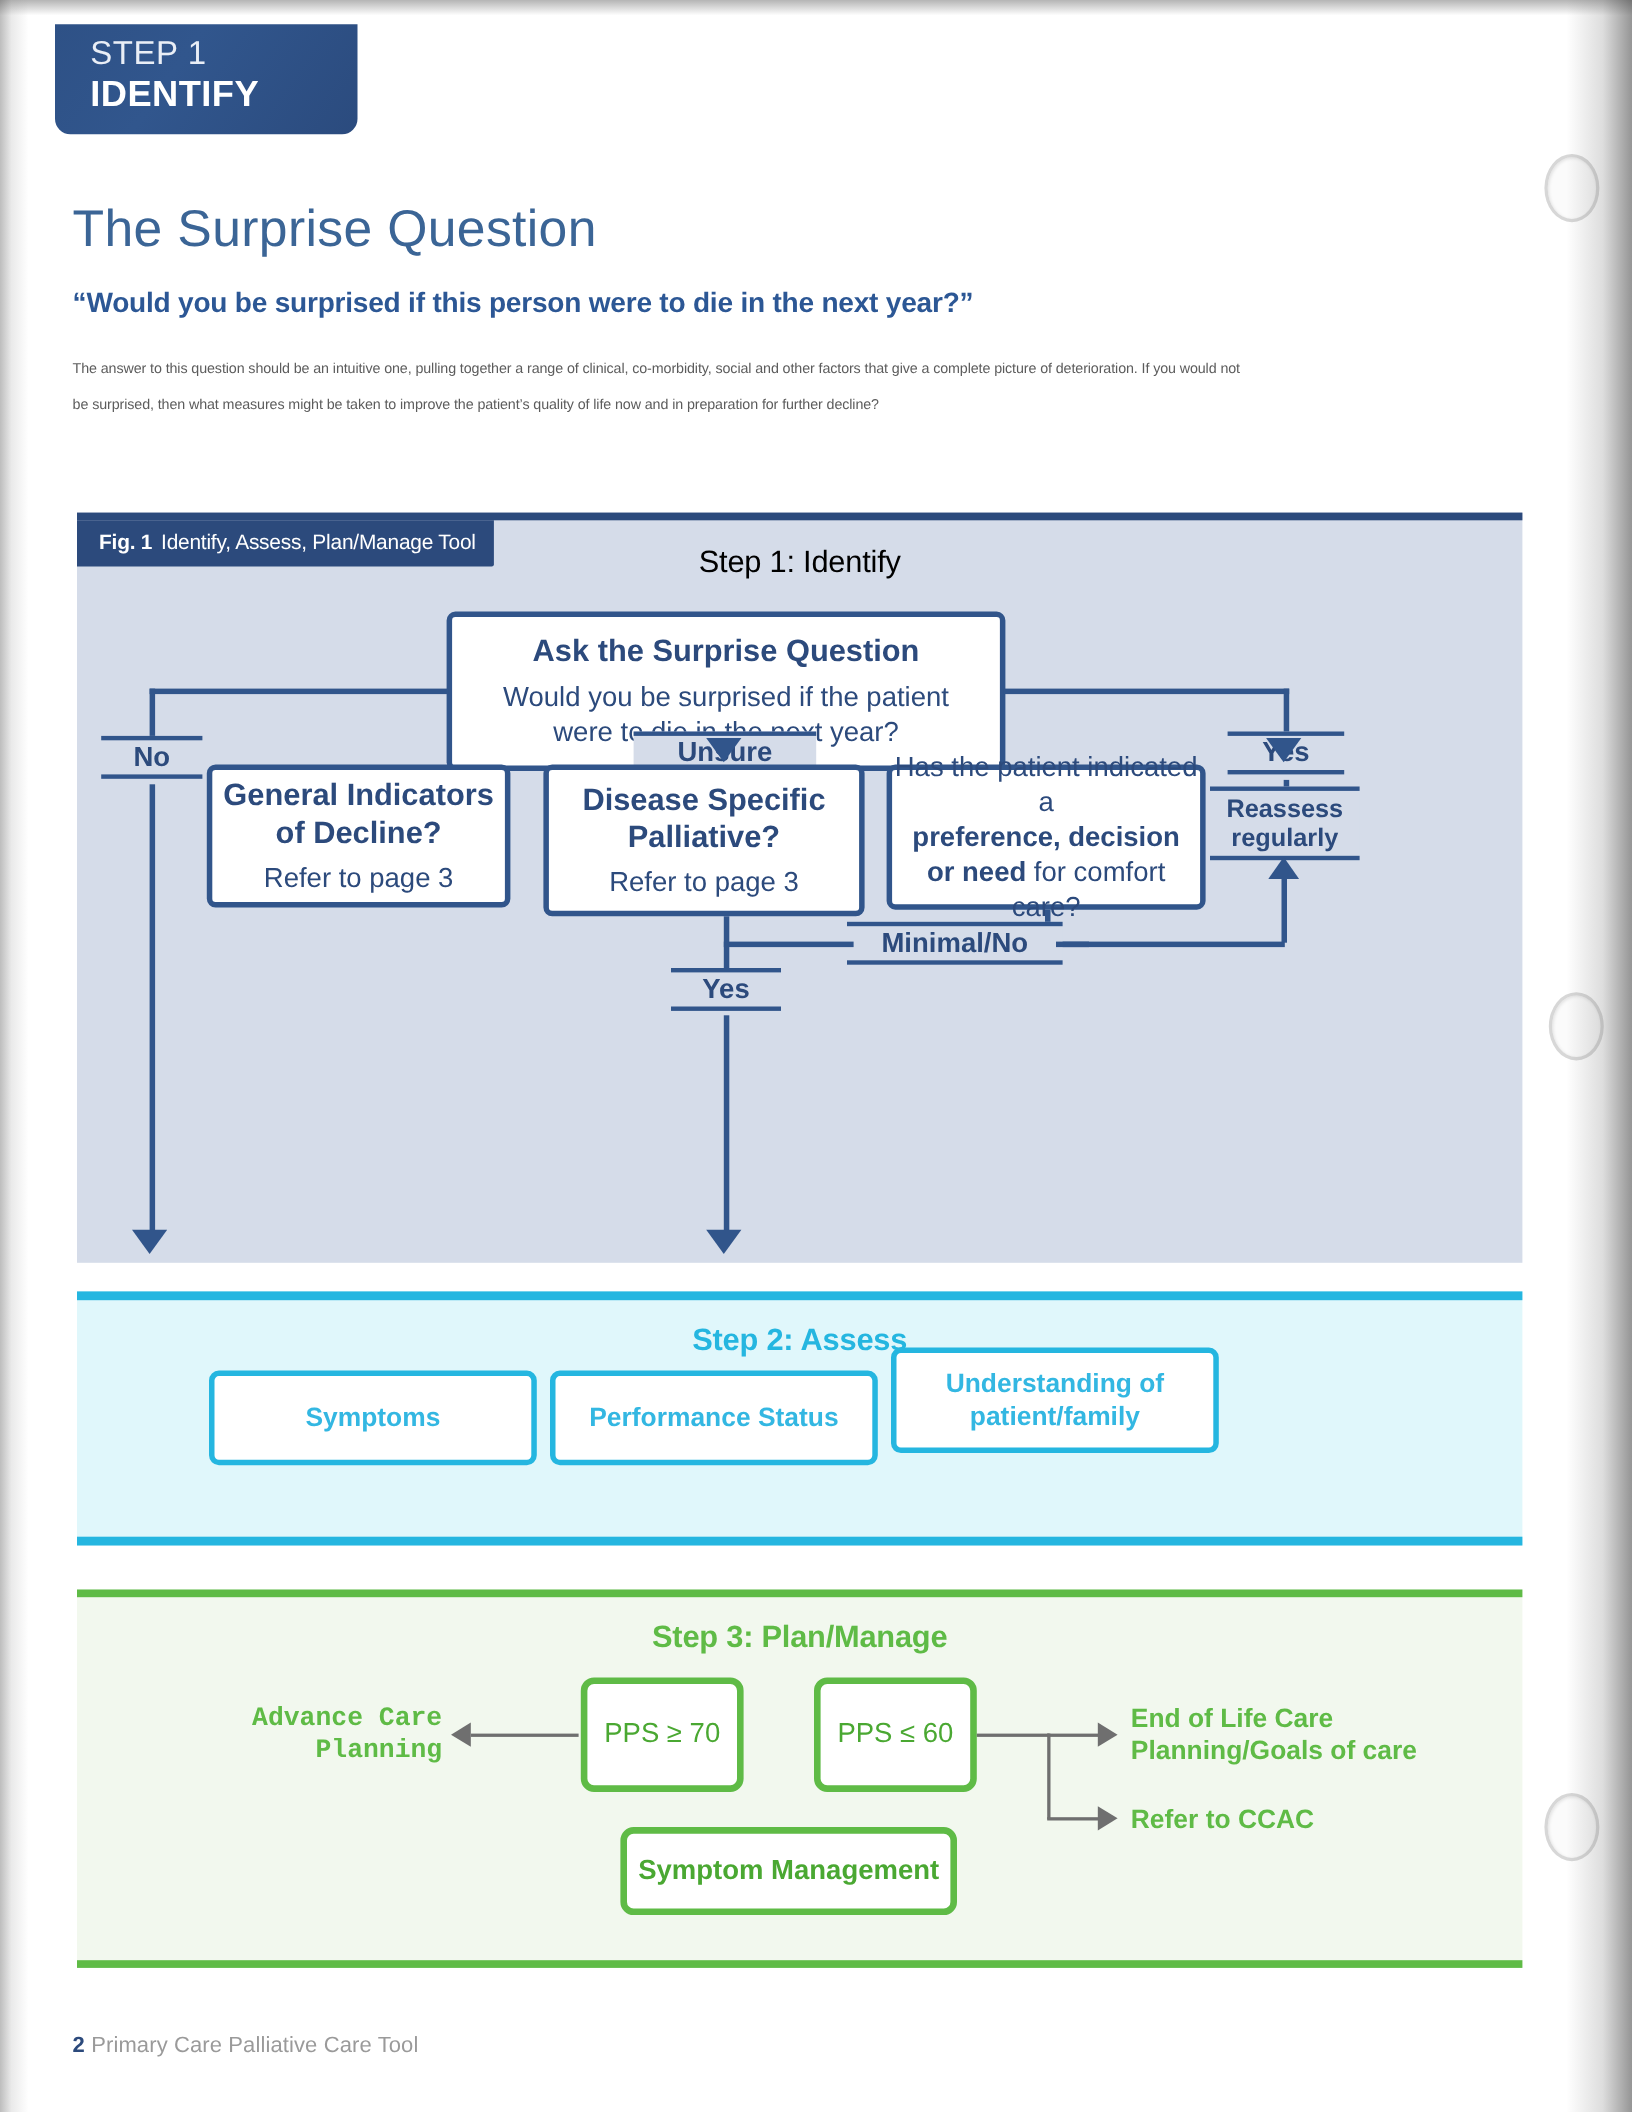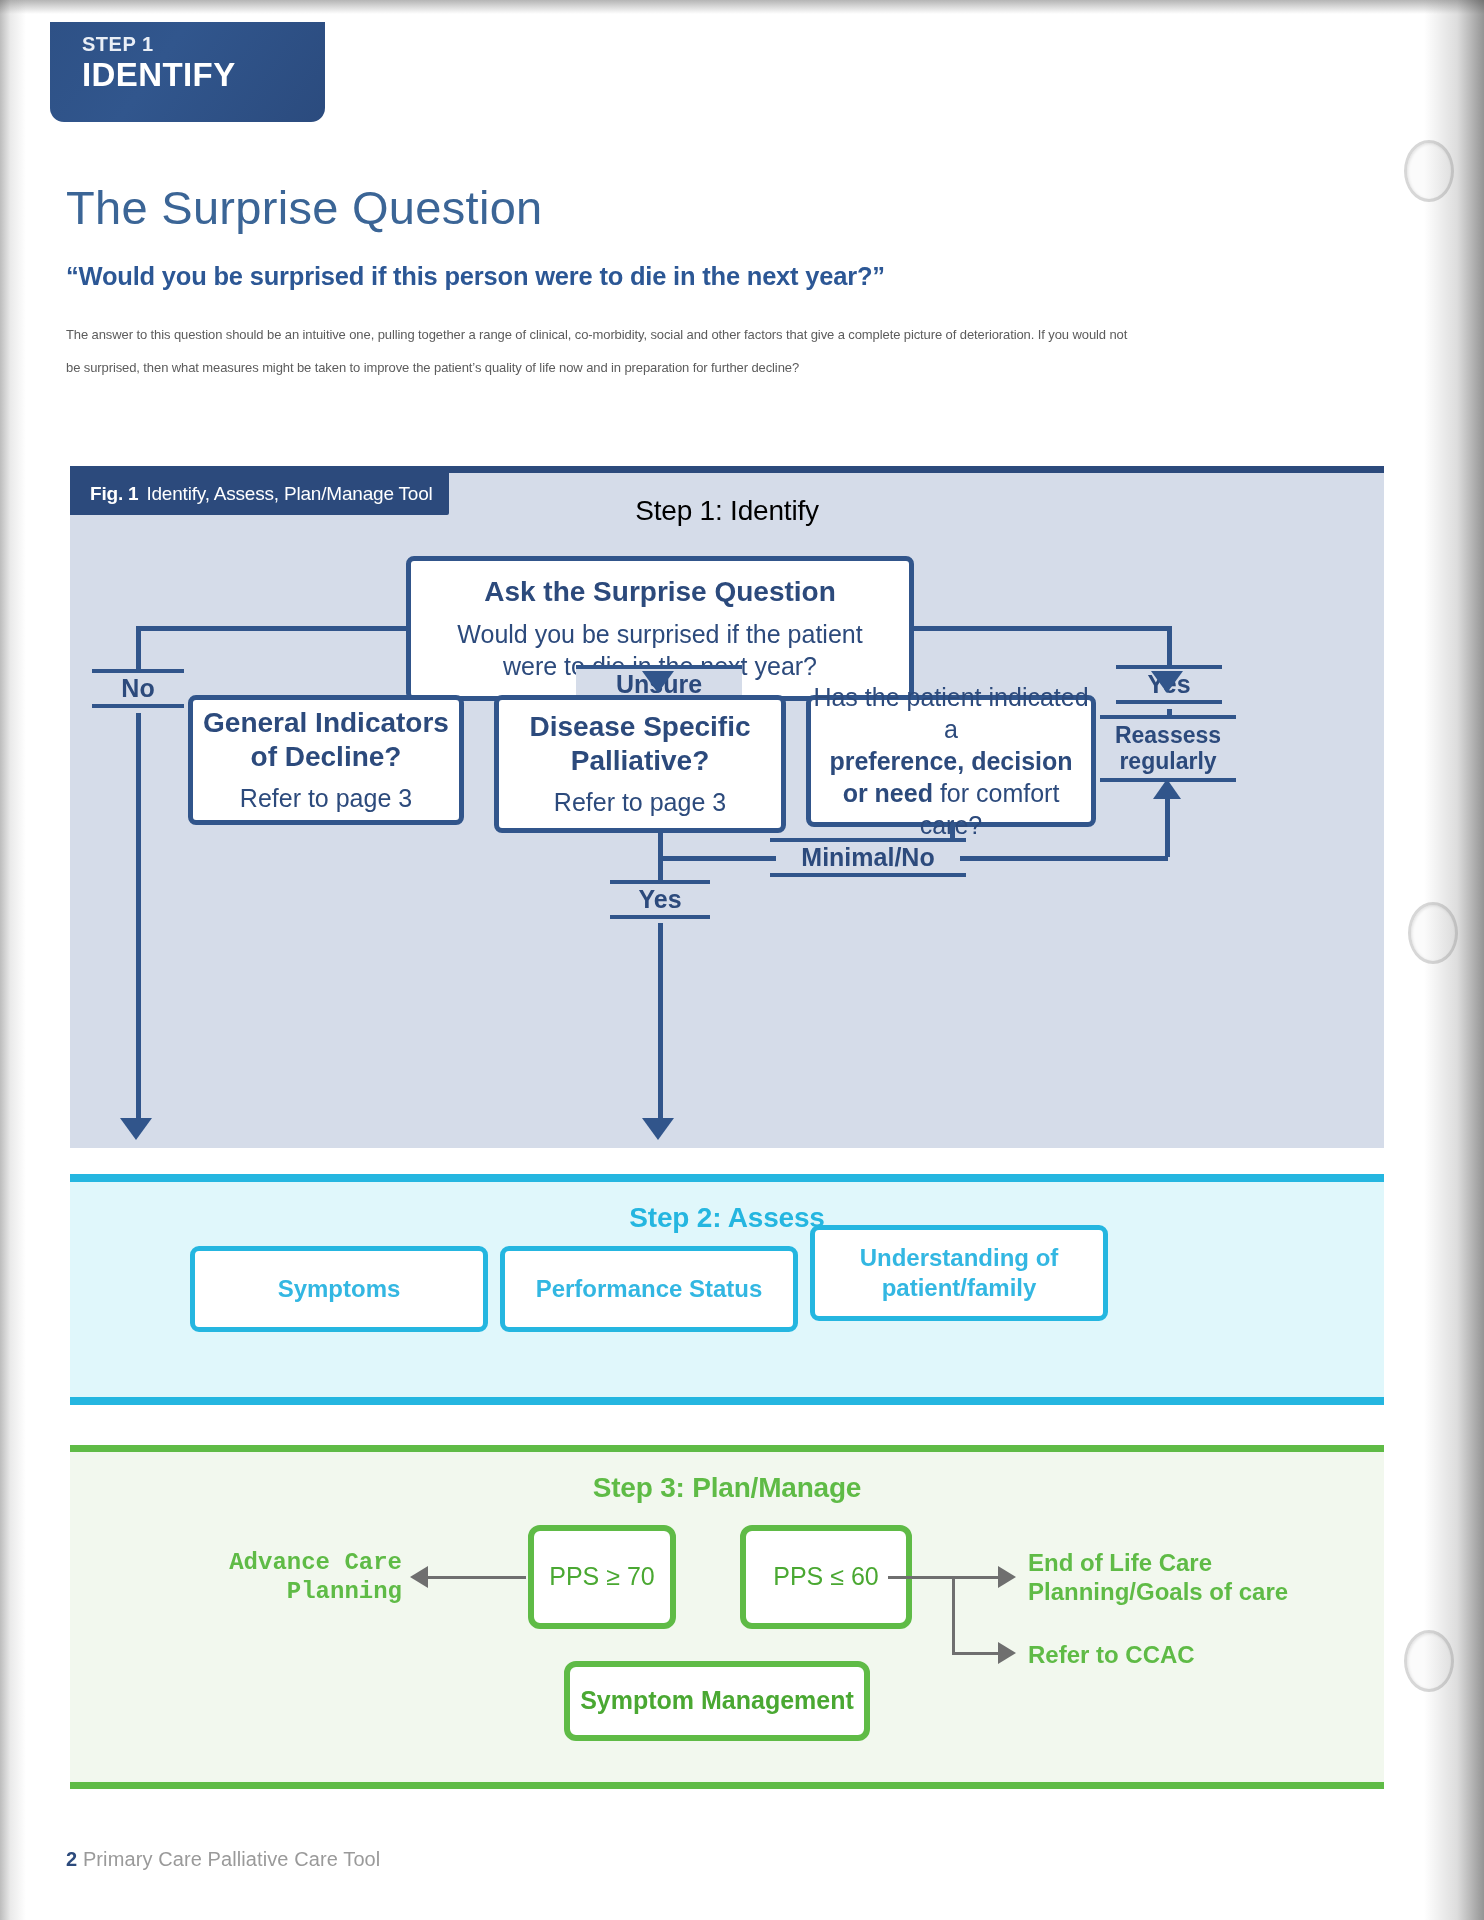--- a/index.html
+++ b/index.html
@@ -48,22 +48,22 @@
     top: 22px;
     width: 275px;
     height: 100px;
     background: linear-gradient(125deg, #2e5186 0%, #31568d 40%, #2b4b7e 100%);
     border-radius: 0 0 14px 14px;
     color: #ffffff;
     box-sizing: border-box;
     padding: 12px 0 0 32px;
   }
   .step-tab .t1 {
-    font-size: 20px;
-    font-weight: 700;
+    font-size: 30px;
+    font-weight: 400;
     letter-spacing: 0.5px;
     line-height: 1.0;
     color: #e9eef6;
   }
   .step-tab .t2 {
     font-size: 33px;
     font-weight: bold;
     letter-spacing: 0.4px;
     line-height: 1.15;
     margin-top: 2px;
@@ -457,21 +457,21 @@
         <div>Planning</div>
       </div>
 
       <div class="gray-ln h" style="left:358px; top:124px; width:98px;"></div>
       <div class="gray-arrow-l" style="left:340px; top:114px;"></div>
 
       <div class="gbox" style="left:458px; top:73px; width:148px; height:104px;">
         <span>PPS ≥ 70</span>
       </div>
 
-      <div class="gbox" style="left:670px; top:73px; width:172px; height:104px;">
+      <div class="gbox" style="left:670px; top:73px; width:148px; height:104px;">
         <span>PPS ≤ 60</span>
       </div>
 
       <div class="gray-ln h" style="left:818px; top:124px; width:66px;"></div>
       <div class="gray-ln v" style="left:882px; top:124px; height:78px;"></div>
       <div class="gray-ln h" style="left:882px; top:124px; width:48px;"></div>
       <div class="gray-arrow-r" style="left:928px; top:114px;"></div>
       <div class="gray-ln h" style="left:882px; top:200px; width:48px;"></div>
       <div class="gray-arrow-r" style="left:928px; top:190px;"></div>
 

